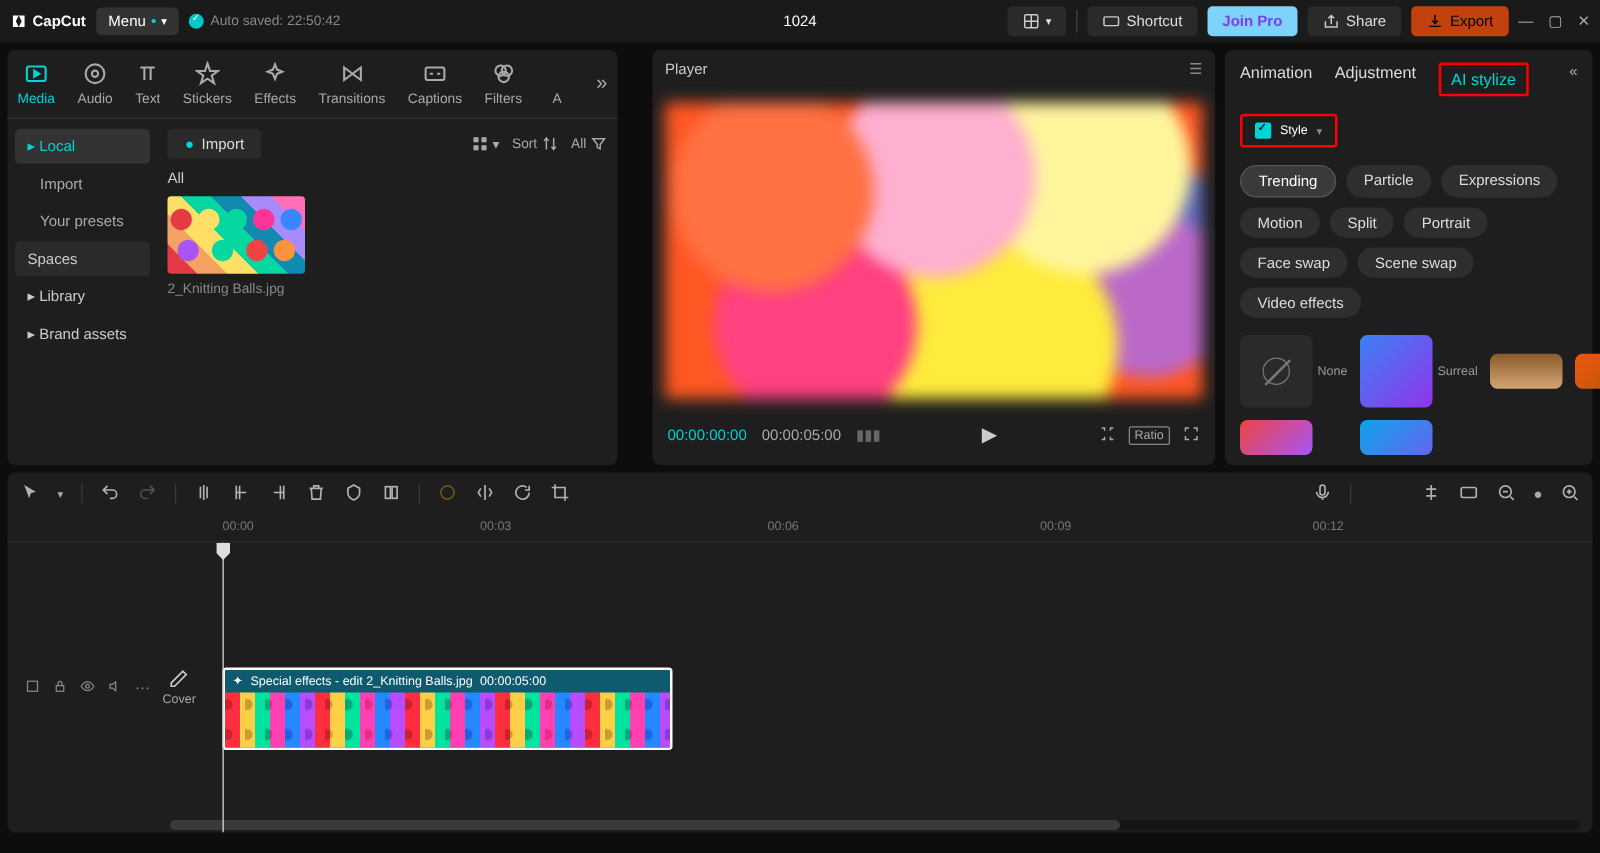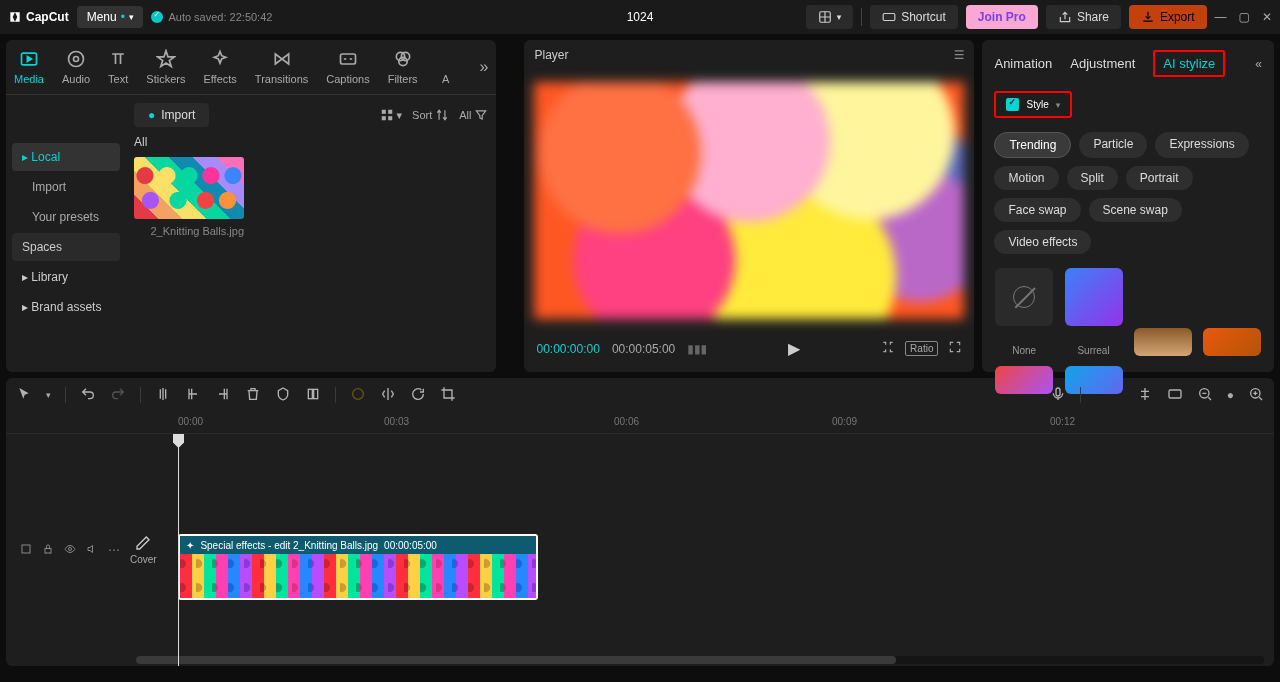--- a/index.html
+++ b/index.html
@@ -6,76 +6,76 @@
 body { background: #0d0d0d; color: #ccc; width: 1280px; height: 682px; overflow: hidden; font-size: 12px; }
 .titlebar { height: 34px; background: #1a1a1a; display: flex; align-items: center; padding: 0 8px; gap: 8px; }
 .logo { display: flex; align-items: center; gap: 4px; font-weight: bold; color: #fff; font-size: 12px; }
 .menu-btn { background: #333; border-radius: 4px; padding: 4px 10px; color: #fff; font-size: 12px; display: flex; align-items: center; gap: 4px; }
 .autosave { color: #888; font-size: 11px; display: flex; align-items: center; gap: 5px; }
 .check-circ { width: 12px; height: 12px; border-radius: 50%; background: #00c8c8; display: inline-block; position: relative; }
 .check-circ::after { content: '✓'; color: #fff; font-size: 8px; position: absolute; top: -1px; left: 2px; }
 .title-center { position: absolute; left: 50%; transform: translateX(-50%); color: #fff; font-size: 12px; }
 .title-right { margin-left: auto; display: flex; align-items: center; gap: 8px; }
 .tbtn { background: #2a2a2a; border-radius: 4px; padding: 5px 12px; color: #ddd; font-size: 12px; display: flex; align-items: center; gap: 5px; }
-.tbtn.pro { background: #f9a8d4; color: #7b3ff0; font-weight: bold; }
+.tbtn.pro { background: #7dd3fc; color: #7b3ff0; font-weight: bold; }
 .tbtn.export { background: #c2410c; color: #000; font-weight: 500; }
 .win-controls { display: flex; gap: 12px; color: #aaa; }
 .win-controls span { cursor: pointer; }
 .main-area { display: flex; height: 344px; gap: 8px; padding: 6px; }
 .left-panel { width: 495px; background: #1e1e1e; border-radius: 6px; display: flex; }
 .tool-tabs { width: 100%; }
 .tab-strip { height: 55px; display: flex; align-items: center; padding: 0 8px; gap: 18px; border-bottom: 1px solid #333; overflow: hidden; }
 .tab-item { display: flex; flex-direction: column; align-items: center; gap: 4px; color: #aaa; font-size: 11px; }
 .tab-item.active { color: #00d4d4; }
 .tab-icon { width: 20px; height: 20px; display: flex; align-items: center; justify-content: center; }
 .tab-strip .more { margin-left: auto; color: #aaa; font-size: 16px; }
 .left-body { display: flex; height: calc(100% - 55px); }
 .sidebar { width: 120px; padding: 8px 6px; display: flex; flex-direction: column; gap: 2px; }
 .side-item { padding: 7px 10px; border-radius: 4px; color: #ccc; font-size: 12px; }
-.side-item.active { background: #333; color: #00d4d4; margin-top: 40px; }
+.side-item.active { background: #333; color: #00d4d4; }
 .side-item.sub { padding-left: 20px; color: #aaa; }
 .media-area { flex: 1; padding: 8px; }
 .search-bar { background: #2a2a2a; border-radius: 4px; padding: 6px 10px; display: flex; align-items: center; gap: 6px; color: #666; font-size: 11px; margin-bottom: 8px; }
 .import-row { display: flex; align-items: center; gap: 8px; margin-bottom: 8px; }
 .import-btn { background: #2a2a2a; border-radius: 4px; padding: 5px 14px; display: flex; align-items: center; gap: 6px; color: #ddd; font-size: 12px; }
 .import-tools { margin-left: auto; display: flex; gap: 10px; color: #aaa; font-size: 11px; align-items: center; }
 .tool-chip { display: flex; align-items: center; gap: 3px; }
 .all-label { color: #ccc; font-size: 12px; margin-bottom: 8px; }
 .thumb { width: 110px; }
 .thumb-img { width: 110px; height: 62px; border-radius: 3px; background: linear-gradient(45deg,#e63946 0 14%,#f4a261 14% 28%,#ffe066 28% 42%,#06d6a0 42% 56%,#118ab2 56% 70%,#a78bfa 70% 84%,#ff6fb7 84% 100%); position: relative; overflow: hidden; }
 .thumb-img::before { content:''; position:absolute; inset:0; background-image: radial-gradient(circle at 10% 30%,#e63946 0 8px,transparent 9px),radial-gradient(circle at 30% 30%,#ffe066 0 8px,transparent 9px),radial-gradient(circle at 50% 30%,#06d6a0 0 8px,transparent 9px),radial-gradient(circle at 70% 30%,#ff3399 0 8px,transparent 9px),radial-gradient(circle at 90% 30%,#3a86ff 0 8px,transparent 9px),radial-gradient(circle at 15% 70%,#a855f7 0 8px,transparent 9px),radial-gradient(circle at 40% 70%,#06d6a0 0 8px,transparent 9px),radial-gradient(circle at 65% 70%,#ef4444 0 8px,transparent 9px),radial-gradient(circle at 85% 70%,#fb923c 0 8px,transparent 9px); }
-.thumb-name { color: #888; font-size: 11px; margin-top: 6px; text-align: right; }
+.thumb-name { color: #888; font-size: 11px; margin-top: 6px; }
 .player-panel { flex: 1; background: #1e1e1e; border-radius: 6px; padding: 8px 10px; display: flex; flex-direction: column; margin-left: 20px; }
 .player-head { display: flex; align-items: center; color: #ccc; font-size: 12px; margin-bottom: 6px; }
 .player-head .ham { margin-left: auto; color: #888; }
 .canvas { flex: 1; display: flex; align-items: center; justify-content: center; }
 .preview { width: 430px; height: 237px; background: radial-gradient(circle at 20% 30%,#ff7043 0 80px,transparent 82px),radial-gradient(circle at 50% 25%,#ffafcf 0 80px,transparent 82px),radial-gradient(circle at 78% 22%,#fff59d 0 85px,transparent 86px),radial-gradient(circle at 28% 75%,#ff4081 0 80px,transparent 82px),radial-gradient(circle at 62% 82%,#ffeb3b 0 95px,transparent 96px),radial-gradient(circle at 90% 65%,#ba68c8 0 65px,transparent 66px),radial-gradient(circle at 90% 38%,#5c6bc0 0 50px,transparent 51px),#ff5722; filter: blur(6px); position: relative; }
 .preview-wrap { position: relative; width: 430px; height: 237px; }
 .preview-wrap::before, .preview-wrap::after { content:''; position:absolute; border:8px solid transparent; }
 .player-controls { display: flex; align-items: center; padding: 6px 2px; gap: 12px; }
 .time-cur { color: #00d4d4; font-size: 12px; }
 .time-dur { color: #aaa; font-size: 12px; }
 .pc-center { margin: 0 auto; }
 .play-icon { color: #ccc; font-size: 16px; }
 .pc-right { display: flex; gap: 10px; color: #aaa; align-items: center; }
 .ratio-box { border: 1px solid #888; padding: 1px 4px; font-size: 10px; border-radius: 2px; }
 .right-panel { width: 294px; background: #1e1e1e; border-radius: 6px; padding: 10px 12px; }
-.rtabs { display: flex; align-items: center; gap: 18px; margin-bottom: 14px; }
+.rtabs { display: flex; gap: 18px; margin-bottom: 14px; }
 .rtab { color: #ddd; font-size: 13px; font-weight: 500; }
 .rtab.active { color: #00d4d4; border: 2px solid #ff0000; padding: 4px 8px; border-radius: 2px; }
 .rtabs .collapse { margin-left: auto; color: #aaa; }
 .style-head { display: inline-flex; align-items: center; gap: 7px; border: 2px solid #ff0000; padding: 5px 10px; border-radius: 3px; margin-bottom: 14px; }
 .style-check { width: 13px; height: 13px; background: #00d4d4; border-radius: 2px; position: relative; }
 .style-check::after { content: '✓'; color: #1a1a1a; font-size: 9px; position: absolute; top: -1px; left: 2px; font-weight: bold; }
 .style-title { color: #fff; font-size: 10px; font-weight: 500; }
 .chips { display: flex; flex-wrap: wrap; gap: 8px; margin-bottom: 14px; }
 .chip { background: #2e2e2e; border-radius: 14px; padding: 5px 14px; color: #ddd; font-size: 12px; }
 .chip.active { background: #3a3a3a; color: #fff; border: 1px solid #555; }
 .style-grid { display: grid; grid-template-columns: repeat(4, 1fr); gap: 10px; }
-.style-cell { display: flex; flex-direction: column; align-items: center; gap: 19px; justify-content: flex-end; }
+.style-cell { display: flex; flex-direction: row; align-items: center; gap: 4px; }
 .style-thumb { width: 58px; height: 58px; border-radius: 6px; background: #2a2a2a; display: flex; align-items: center; justify-content: center; }
 .style-label { color: #999; font-size: 10px; text-align: center; white-space: nowrap; overflow: hidden; text-overflow: ellipsis; max-width: 58px; }
 .timeline { height: 294px; padding: 0 6px 6px; }
 .tl-wrap { background: #1e1e1e; border-radius: 6px; height: 100%; display: flex; flex-direction: column; }
 .tl-toolbar { height: 34px; display: flex; align-items: center; padding: 0 10px; gap: 14px; color: #aaa; }
 .tl-toolbar .spacer { flex: 1; }
 .tl-ruler { height: 22px; position: relative; color: #777; font-size: 10px; border-bottom: 1px solid #2a2a2a; }
 .ruler-tick { position: absolute; top: 4px; }
 .playhead { position: absolute; left: 172px; top: 0; bottom: 0; width: 1px; background: #ddd; z-index: 5; }
 .playhead::before { content:''; position: absolute; top: 0; left: -5px; width: 11px; height: 14px; background: #ddd; clip-path: polygon(0 0,100% 0,100% 60%,50% 100%,0 60%); }

